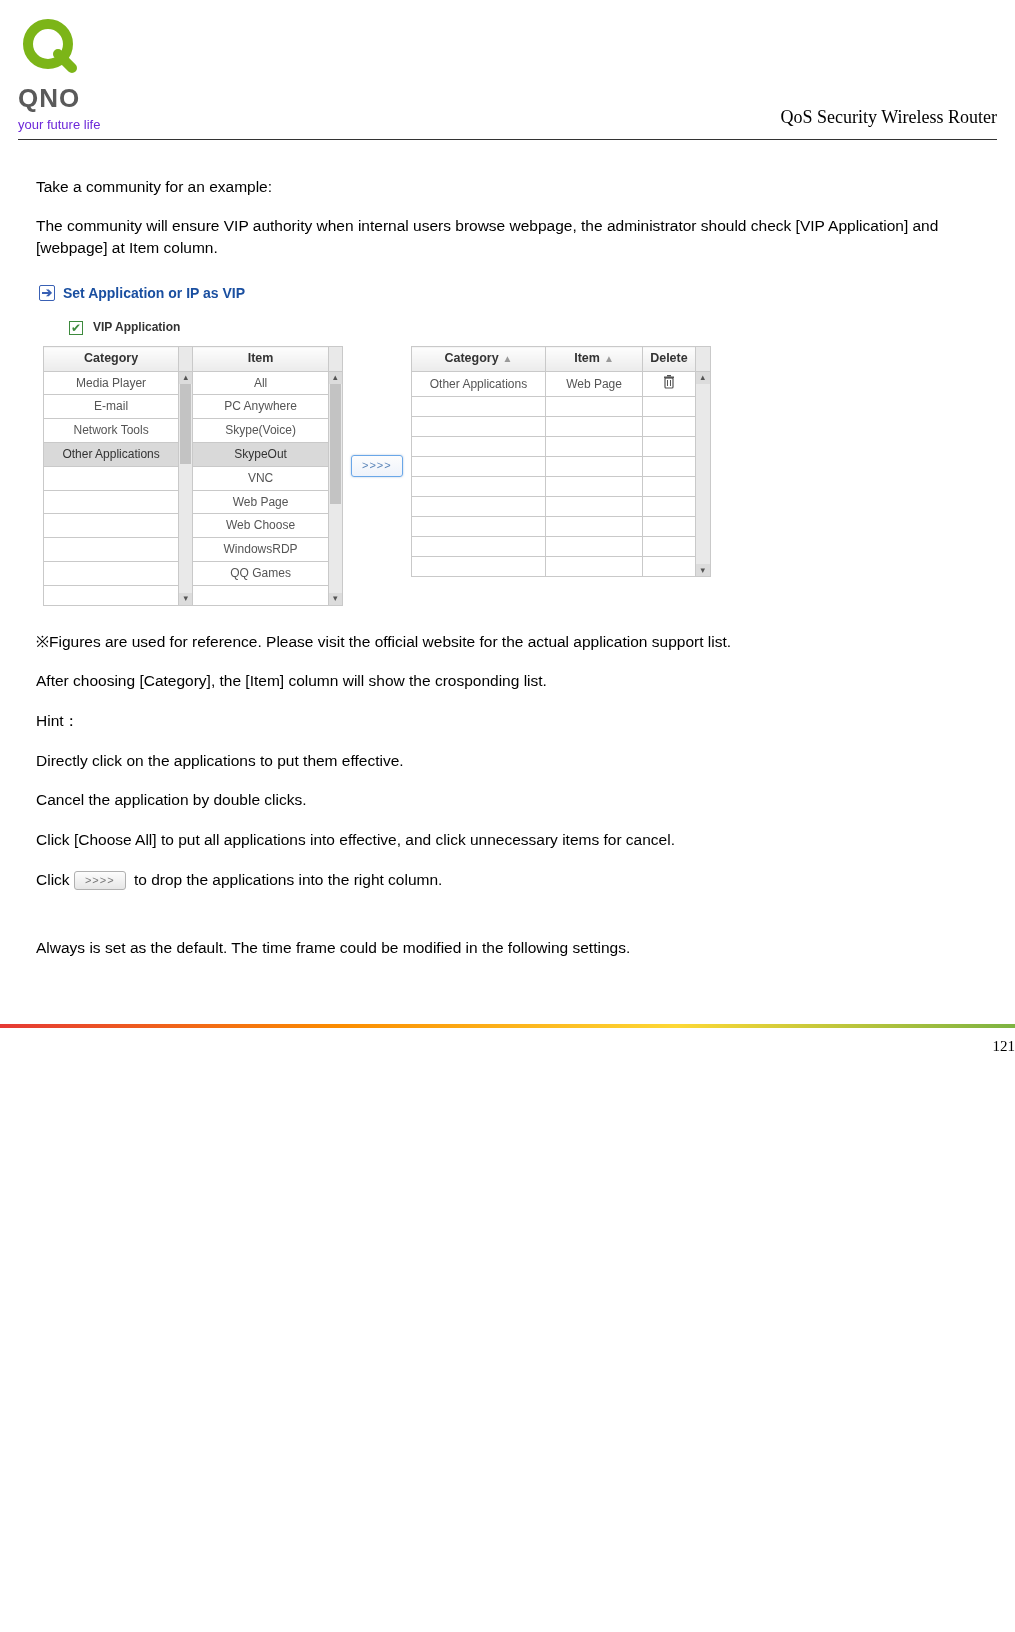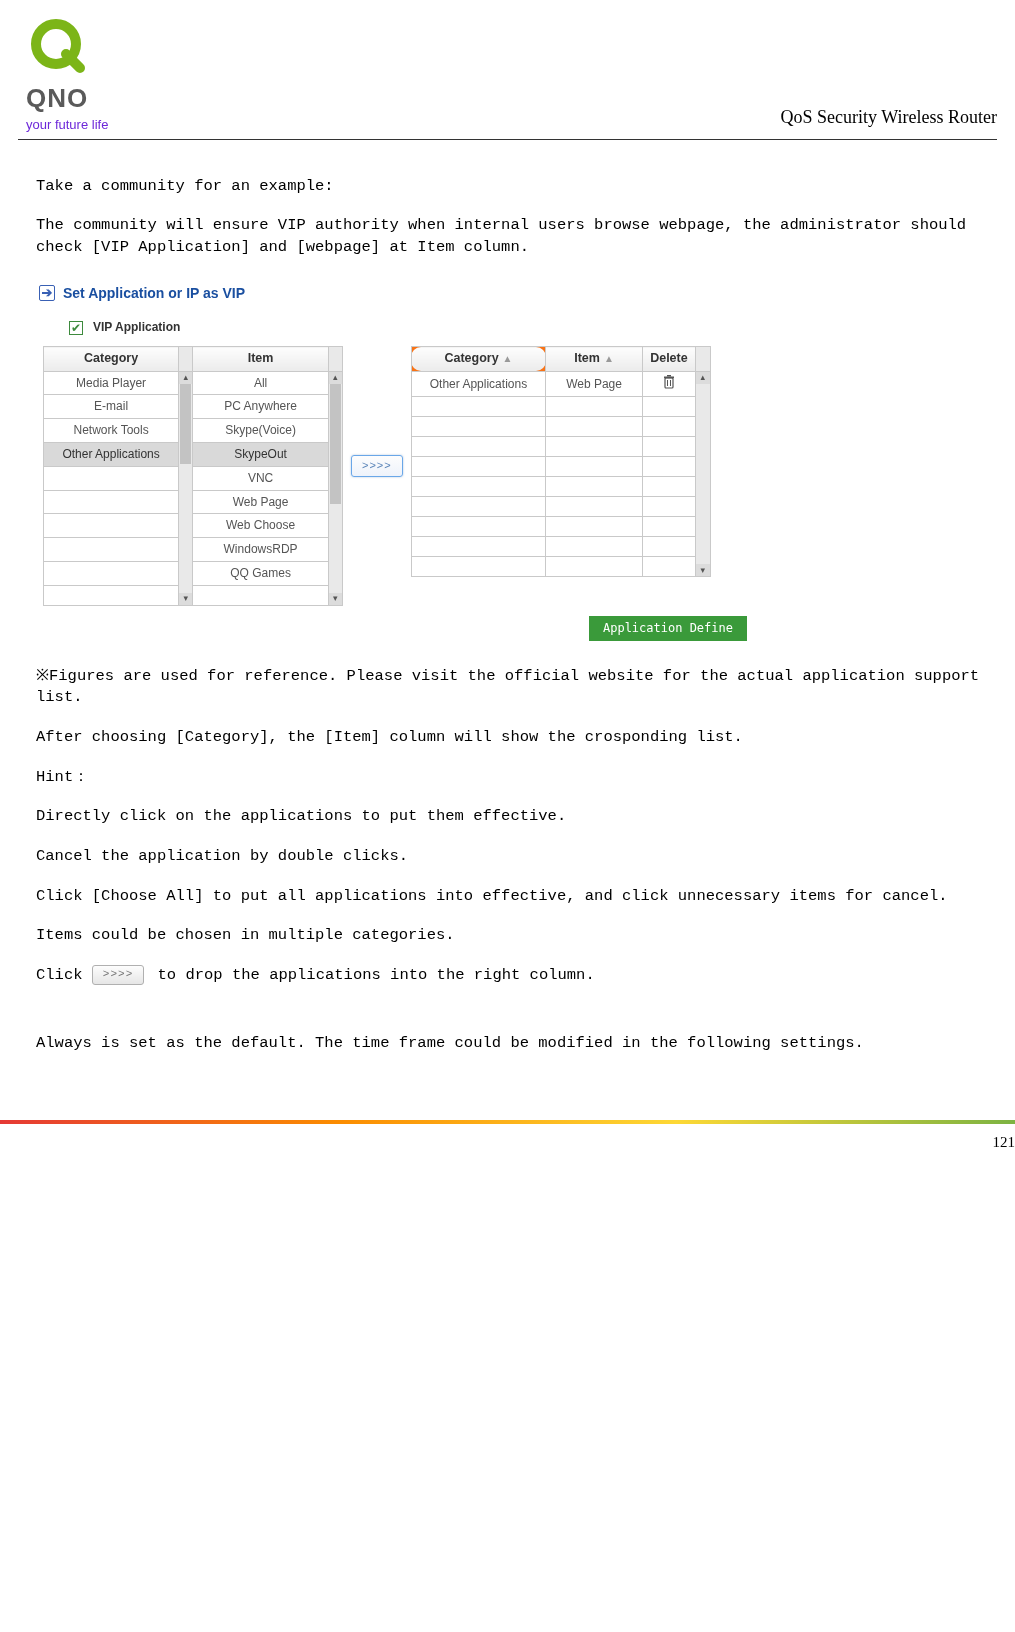--- a/index.html
+++ b/index.html
@@ -19,21 +19,20 @@
     align-items: flex-end;
     justify-content: space-between;
     border-bottom: 1.5px solid #333;
     padding-bottom: 4px;
   }
   .logo-wrap {
     display: flex;
     flex-direction: column;
     align-items: flex-start;
     gap: 0;
-    margin-left: 8px;
   }
   .logo-icon {
     width: 60px; height: 60px;
     position: relative;
   }
   .logo-text {
     font-family: "Arial Black", Arial, sans-serif;
     font-weight: 900;
     font-size: 26px;
     letter-spacing: 1px;
@@ -49,21 +48,20 @@
     font-size: 18px;
     color: #000;
     padding-bottom: 4px;
   }
   .content {
     padding: 18px 0 0 0;
   }
   .content p {
     margin: 18px 0 18px 18px;
     font-size: 15.5px;
-    font-family: Liberation Mono, monospace;
   }
   .content p.no-indent { margin-left: 0; }
   .content p.step {
     font-weight: bold;
   }
 
   
   .ui-box {
     margin: 10px 0 10px 18px;
     width: 720px;
@@ -317,21 +315,21 @@
             </tbody>
         </table>
 
         <div class="move-btn-wrap">
           <div class="move-btn">&gt;&gt;&gt;&gt;</div>
         </div>
 
         <table class="tbl" style="width:300px;">
           <thead>
             <tr>
-              <th style="width:128px;border-radius:10px;">
+              <th style="width:128px;">
                 <span>Category</span><span class="sort-arrow">▲</span>
               </th>
               <th style="width:92px;">
                 <span>Item</span><span class="sort-arrow">▲</span>
               </th>
               <th style="width:48px;">Delete</th>
               <th class="scroll-col"></th>
             </tr>
           </thead>
           <tbody id="right-body">
@@ -392,32 +390,28 @@
               </tr>
               <tr>
                 <td></td>
                 <td></td>
                 <td></td>
               </tr>
             </tbody>
         </table>
       </div>
 
-      <div class="app-define-row">
-        <span class="app-define-btn">Application Define</span>
-      </div>
     </div>
 
     <p>※Figures are used for reference. Please visit the official website for the actual application support list.</p>
     <p>After choosing [Category], the [Item] column will show the crosponding list.</p>
     <p>Hint：</p>
     <p>Directly click on the applications to put them effective.</p>
     <p>Cancel the application by double clicks.</p>
     <p>Click [Choose All] to put all applications into effective, and click unnecessary items for cancel.</p>
-    <p>Items could be chosen in multiple categories.</p>
 
     <p>
       <span>Click</span>
       <span class="inline-move-btn">&gt;&gt;&gt;&gt;</span>
       <span>  to drop the applications into the right column.</span>
     </p>
 
     <p style="height:10px;margin:0;"></p>
 
     <p>Always is set as the default.   The time frame could be modified in the following settings.</p>

